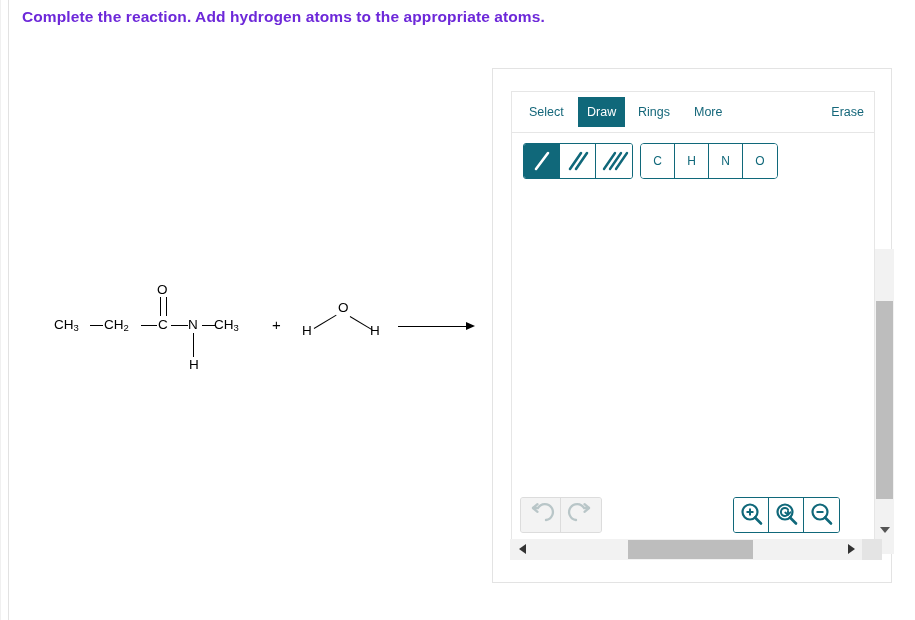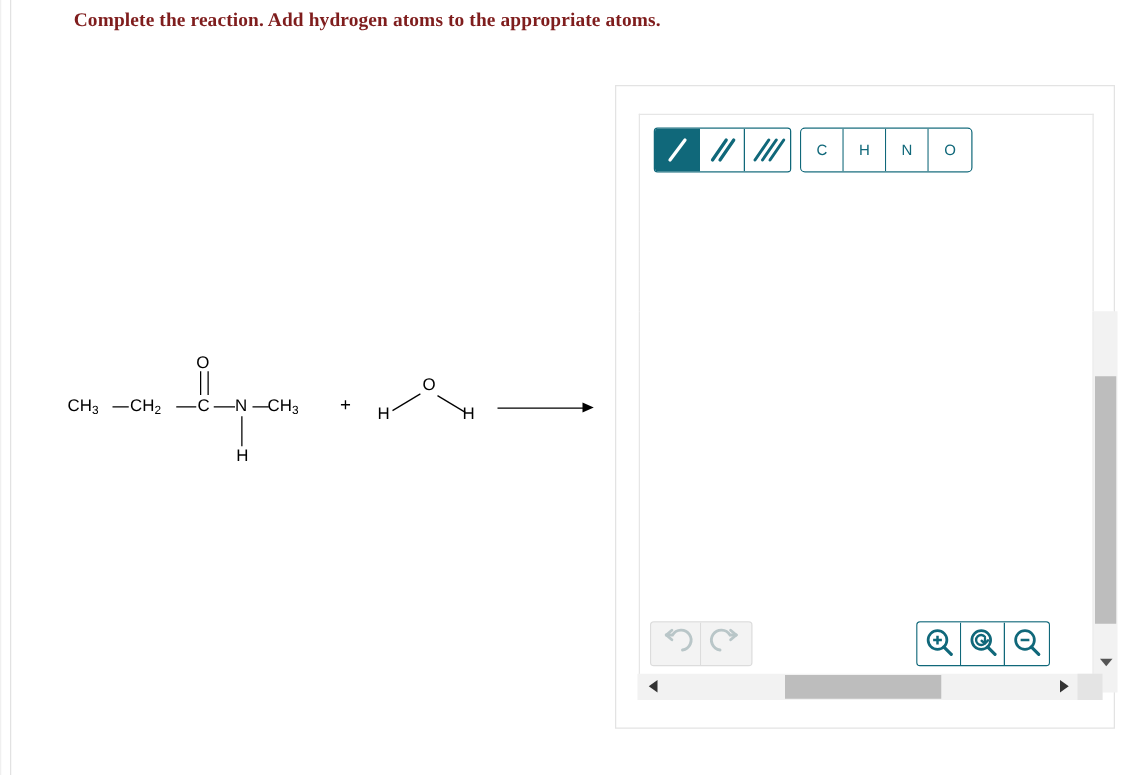--- a/index.html
+++ b/index.html
@@ -31,27 +31,26 @@
     width: 1px;
     height: 620px;
     background: #f0f0f0;
   }
 
   
   #prompt {
     position: absolute;
     left: 22px;
     top: 8px;
-    font-family: Liberation Serif, serif;
+    font-family: Liberation Sans, sans-serif;
     font-size: 15.5px;
-    color: #7f1d1d;
+    color: #6d28d9;
     font-weight: 600;
     letter-spacing: 0.1px;
     white-space: nowrap;
-    margin-left: 37px;
   }
 
   
   #scheme {
     position: absolute;
     left: 40px;
     top: 270px;
     width: 450px;
     height: 120px;
   }
@@ -381,20 +380,27 @@
   <div class="bond-diag" style="left:310px; top:46px; width:26px; transform:rotate(31deg);"></div>
 
   <div id="arrow-line" style="left:358px; top:56px; width:70px;"></div>
   <div id="arrow-head" style="left:426px; top:52px;"></div>
 </div>
 
 <div id="editor-panel">
 
   <div id="toolbar-box">
 
+    <div id="tab-row">
+      <div class="tab" style="left:8px;">Select</div>
+      <div class="tab active" style="left:66px;">Draw</div>
+      <div class="tab" style="left:117px;">Rings</div>
+      <div class="tab" style="left:173px;">More</div>
+      <div id="tab-erase">Erase</div>
+    </div>
 
     <div id="tool-row">
 
       <div id="bond-group">
         <div class="bond-btn active">
           <svg width="36" height="34" viewBox="0 0 36 34" aria-hidden="true">
             <line x1="12" y1="25" x2="24" y2="9" stroke="#ffffff" stroke-width="2.6" stroke-linecap="round"></line>
           </svg>
         </div>
         <div class="bond-btn">

